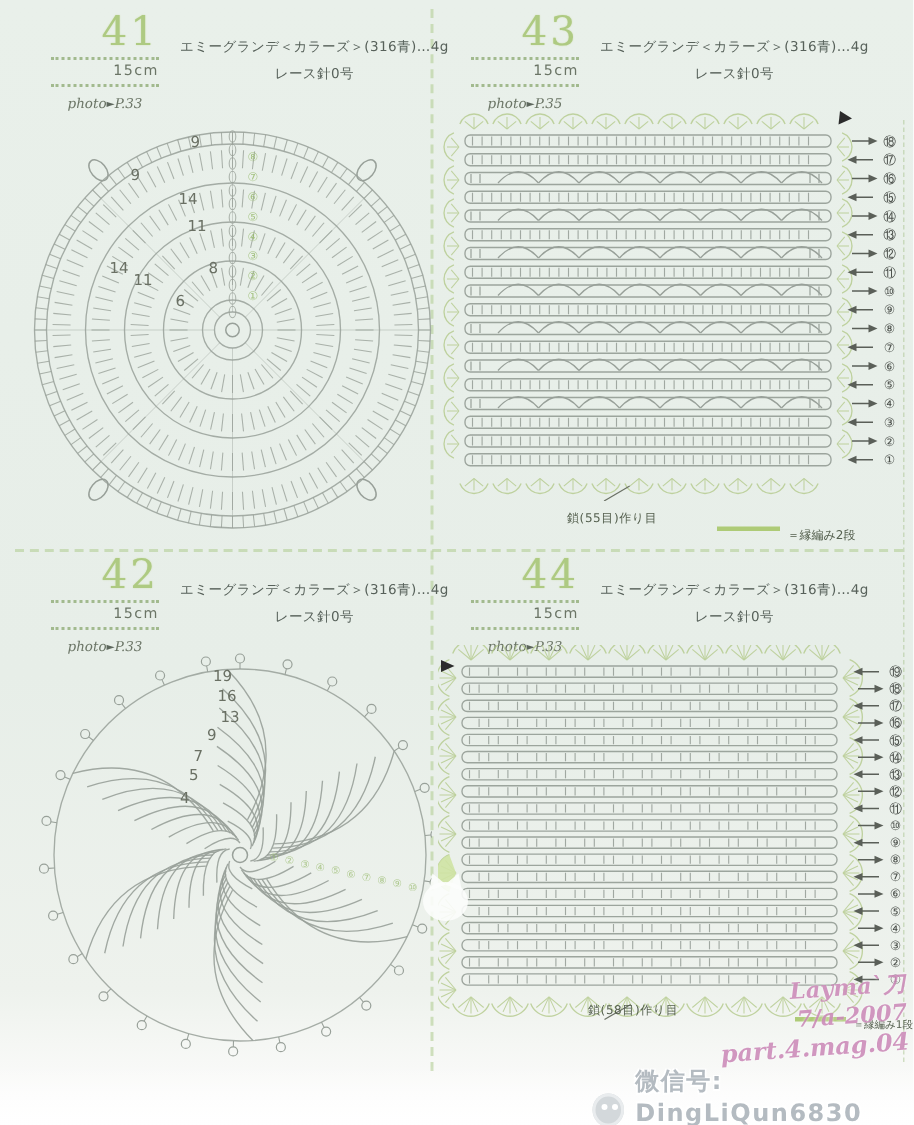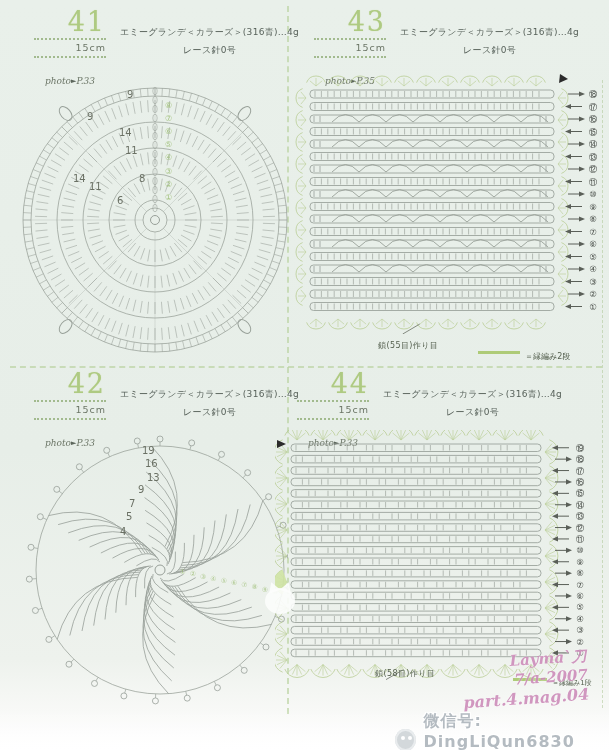--- a/index.html
+++ b/index.html
@@ -3,29 +3,29 @@
 <meta charset="utf-8">
 <style>
   html,body{margin:0;padding:0;}
   body{font-family:"DejaVu Sans",sans-serif;}
   .page{position:relative;width:609px;height:750px;overflow:hidden;
     background:linear-gradient(180deg,#e9f0ea 0%,#e7eee8 60%,#eef2ed 88%,#fbfbfa 97%,#ffffff 100%);}
   .quad{position:absolute;}
   #q41{left:12px;top:8px;width:276px;height:358px;}
   #q43{left:292px;top:8px;width:315px;height:358px;}
   #q42{left:12px;top:370px;width:276px;height:348px;}
-  #q44{left:275px;top:370px;width:315px;height:372px;}
+  #q44{left:292px;top:370px;width:315px;height:372px;}
   .head{display:flex;align-items:flex-start;}
   .numblock{width:72px;margin-left:22px;flex:none;}
   .qnum{font-family:"DejaVu Serif",serif;font-size:27px;line-height:1;color:#aeca82;
     letter-spacing:2px;text-align:right;text-shadow:0 0 1px #c9dba6;}
   .dotrow{height:0;border-top:2px dotted #a2ba8e;margin:3px 0 2px 0;}
   .qsize{font-size:9.5px;color:#6b7566;text-align:right;letter-spacing:1px;}
   .qphoto{font-family:"DejaVu Serif",serif;font-style:italic;font-size:9px;color:#6b7566;
-    text-align:center;margin-top:18px;}
+    text-align:center;margin-top:7px;}
   .parrow{font-style:normal;font-size:7px;position:relative;top:-1px;color:#5c665c;}
   .yarnblock{margin-left:14px;margin-top:16px;text-align:center;}
   .yarn{font-size:9px;color:#57615a;line-height:1.95;letter-spacing:.3px;white-space:nowrap;}
   .note{font-size:9px;color:#57615a;margin-top:2px;white-space:nowrap;}
   .slipglyph{display:inline-block;width:9px;height:5px;border:1px solid #8a948b;
     border-radius:50%;margin-right:4px;}
   svg.diagram{position:absolute;left:0;}
   .caption{position:absolute;font-size:8px;color:#55604f;letter-spacing:.4px;white-space:nowrap;}
   .legend{position:absolute;display:flex;align-items:flex-start;}
   .legline{display:inline-block;height:3px;background:#aecb77;margin-right:5px;}

